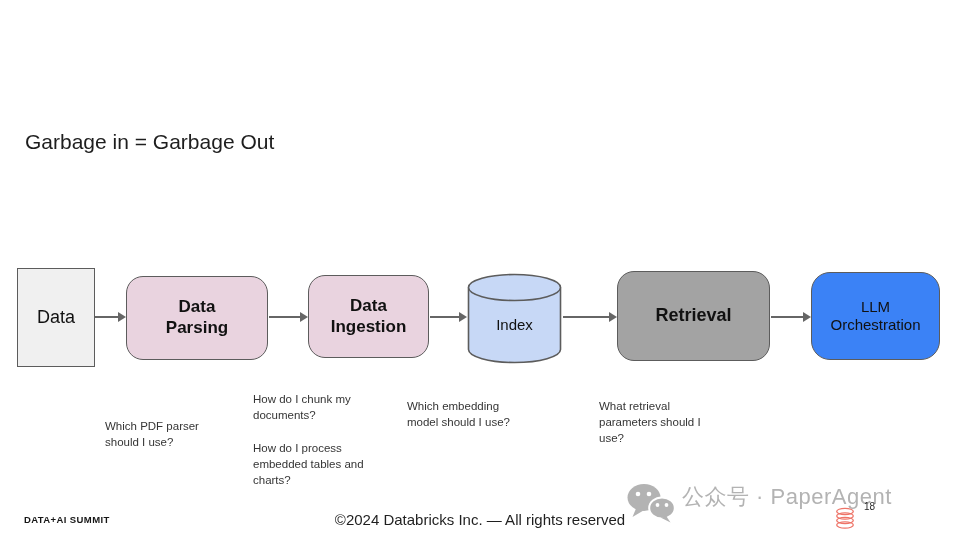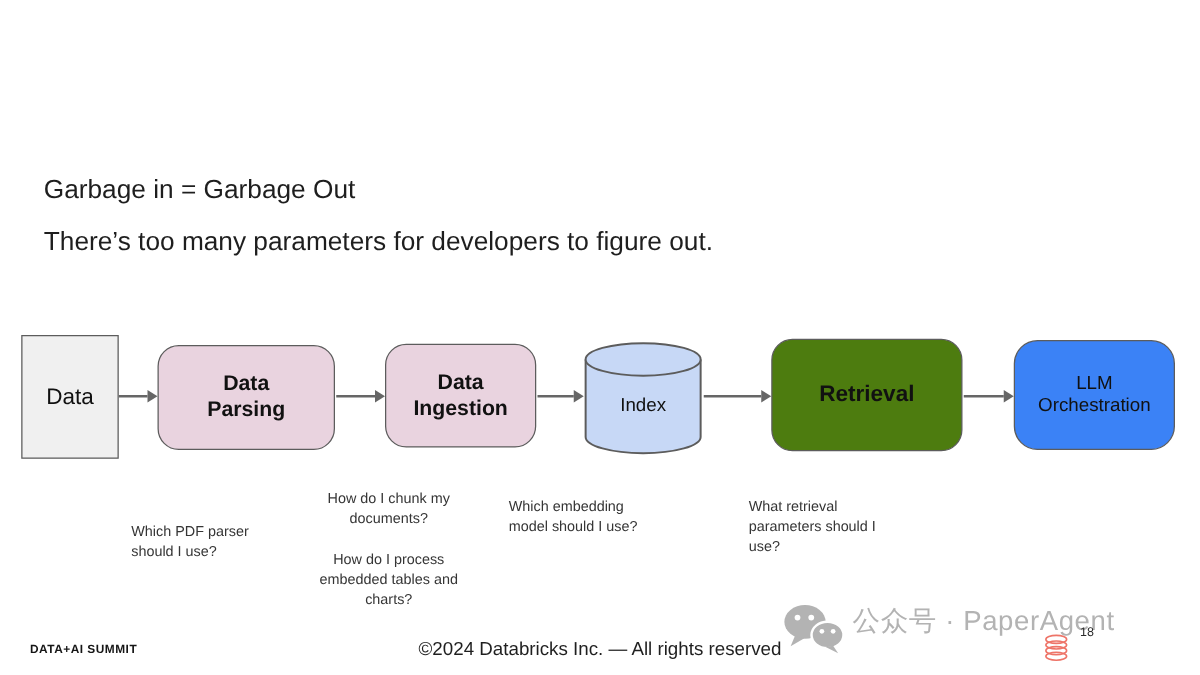--- a/index.html
+++ b/index.html
@@ -4,21 +4,21 @@
 <style>
   html,body{margin:0;padding:0;background:#888;}
   .slide{
     position:relative;width:960px;height:540px;background:#ffffff;
     font-family:"Liberation Sans","DejaVu Sans",sans-serif;overflow:hidden;
   }
   .title{
     position:absolute;left:25px;top:24px;margin:0;
     font-size:35px;font-weight:bold;letter-spacing:-0.3px;color:#14141c;
   }
-  .sub{position:absolute;left:25px;margin:10px;font-size:21px;color:#1e1e1e;}
+  .sub{position:absolute;left:25px;margin:0;font-size:21px;color:#1e1e1e;}
   .sub1{top:130px;}
   .sub2{top:172px;}
 
   
   .node{
     position:absolute;display:flex;flex-direction:column;align-items:center;justify-content:center;
     text-align:center;color:#111;border:1.6px solid #5c5c5c;box-sizing:border-box;line-height:1.22;
   }
   .sq{border-radius:0;}
   .rd{border-radius:17px;}
@@ -44,21 +44,21 @@
   .ar1{left:95px;width:23px;}
   .ar2{left:269px;width:31px;}
   .ar3{left:430px;width:29px;}
   .ar4{left:563px;width:46px;}
   .ar5{left:771px;width:32px;}
 
   
   .ann{position:absolute;font-size:11.5px;line-height:1.4;color:#353535;}
   .ann p{margin:0 0 17px 0;}
   .an1{left:105px;top:398px;width:104px;margin-top:20px;}
-  .an2{left:253px;top:391px;width:116px;text-align:center;}
+  .an2{left:253px;top:391px;width:116px;}
   .an3{left:407px;top:398px;width:116px;}
   .an4{left:583px;top:398px;width:120px;margin-left:16px;}
 
   
   .event-logo{
     position:absolute;left:24px;top:514px;font-size:9.5px;font-weight:800;
     letter-spacing:0.4px;color:#161616;
   }
   .copyright{
     position:absolute;left:0;right:0;top:511px;text-align:center;
@@ -73,21 +73,20 @@
     letter-spacing:0.5px;white-space:nowrap;
   }
   .layers-icon{position:absolute;left:835px;top:506px;}
 </style>
 </head>
 <body>
 
 <div class="slide">
 
   <p class="sub sub1">Garbage in = Garbage Out</p>
-  <p class="sub sub2">There’s too many parameters for developers to figure out.</p>
 
   <div class="node sq n-data" style="background-color: rgb(240, 240, 240);">
     <span>Data</span>
   </div>
 
   <div class="arrow ar1"></div>
 
   <div class="node rd bold n-parsing" style="background-color: rgb(233, 211, 223);">
     <span>Data</span>
     <span>Parsing</span>
@@ -105,21 +104,21 @@
   <div class="n-index-wrap">
     <svg width="95" height="92" viewBox="0 0 95 92">
       <path d="M1.5 14.5 L1.5 76.5 A46 13 0 0 0 93.5 76.5 L93.5 14.5" stroke="#5c5c5c" stroke-width="1.6" fill="#c7d8f6"></path>
       <ellipse cx="47.5" cy="14.5" rx="46" ry="13" stroke="#5c5c5c" stroke-width="1.6" fill="#c7d8f6"></ellipse>
     </svg>
     <div class="cyl-label">Index</div>
   </div>
 
   <div class="arrow ar4"></div>
 
-  <div class="node rd bold n-retrieval" style="background-color: #4d7c0f;">
+  <div class="node rd bold n-retrieval" style="background-color: #a3a3a3;">
     <span>Retrieval</span>
   </div>
 
   <div class="arrow ar5"></div>
 
   <div class="node rd n-llm" style="background-color: #3b82f6;">
     <span>LLM</span>
     <span>Orchestration</span>
   </div>
 

